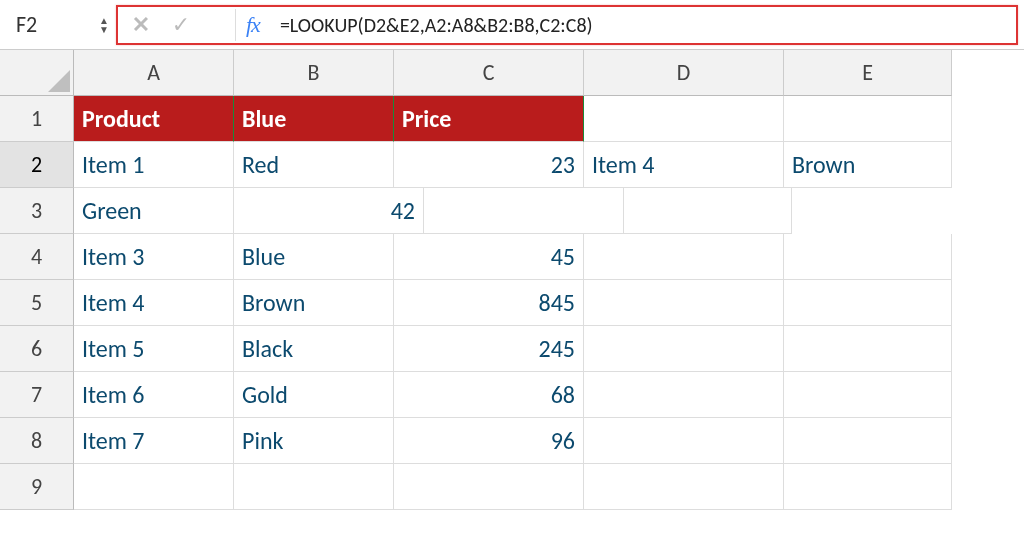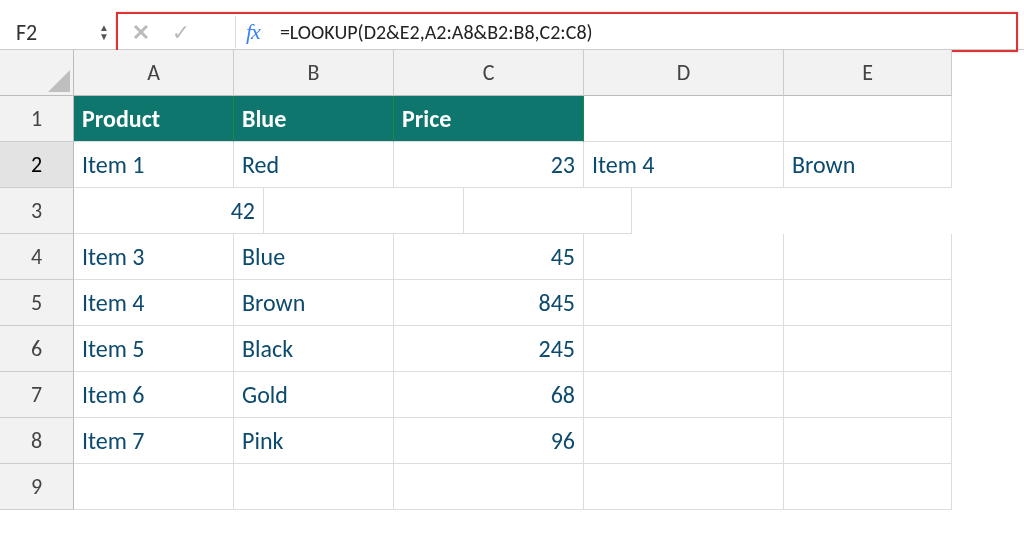--- a/index.html
+++ b/index.html
@@ -5,21 +5,21 @@
   * { box-sizing: border-box; }
   html, body {
     margin: 0; padding: 0;
     font-family: Calibri, "Segoe UI", Arial, sans-serif;
     background: #fff;
     width: 1024px; height: 536px;
     overflow: hidden;
   }
   .formula-bar {
     display: flex;
-    align-items: flex-start;
+    align-items: center;
     height: 50px;
     border-bottom: 1px solid #ccc;
     padding: 12px 6px;
   }
   .name-box {
     width: 110px;
     height: 40px;
     display: flex;
     align-items: center;
     justify-content: space-between;
@@ -132,21 +132,21 @@
     border-right: 1px solid #ddd;
     padding: 0 8px;
     display: flex; align-items: center;
     font-size: 24px;
     color: #0c4a6e;
     overflow: hidden;
     background: #fff;
   }
   .cell.num { justify-content: flex-end; }
   .hdr-cell {
-    background: #0f766e;
+    background: #b91c1c;
     color: #fff;
     font-weight: bold;
     font-size: 24px;
     border-right: 1px solid #1b8a3a;
   }
   .hdr-cell:last-child { border-right: 1px solid #ddd; }
 </style>
 </head>
 <body>
 
@@ -201,20 +201,21 @@
       </div>
 
       <div class="row">
         <div class="cell col-A">Item 1</div>
         <div class="cell col-B">Red</div>
         <div class="cell col-C num">23</div>
         <div class="cell col-D">Item 4</div>
         <div class="cell col-E">Brown</div>
       </div>
       <div class="row">
+        <div class="cell col-B">Green</div>
         <div class="cell col-C num">42</div>
         <div class="cell col-D"></div>
         <div class="cell col-E"></div>
       </div>
       <div class="row">
         <div class="cell col-A">Item 3</div>
         <div class="cell col-B">Blue</div>
         <div class="cell col-C num">45</div>
         <div class="cell col-D"></div>
         <div class="cell col-E"></div>

